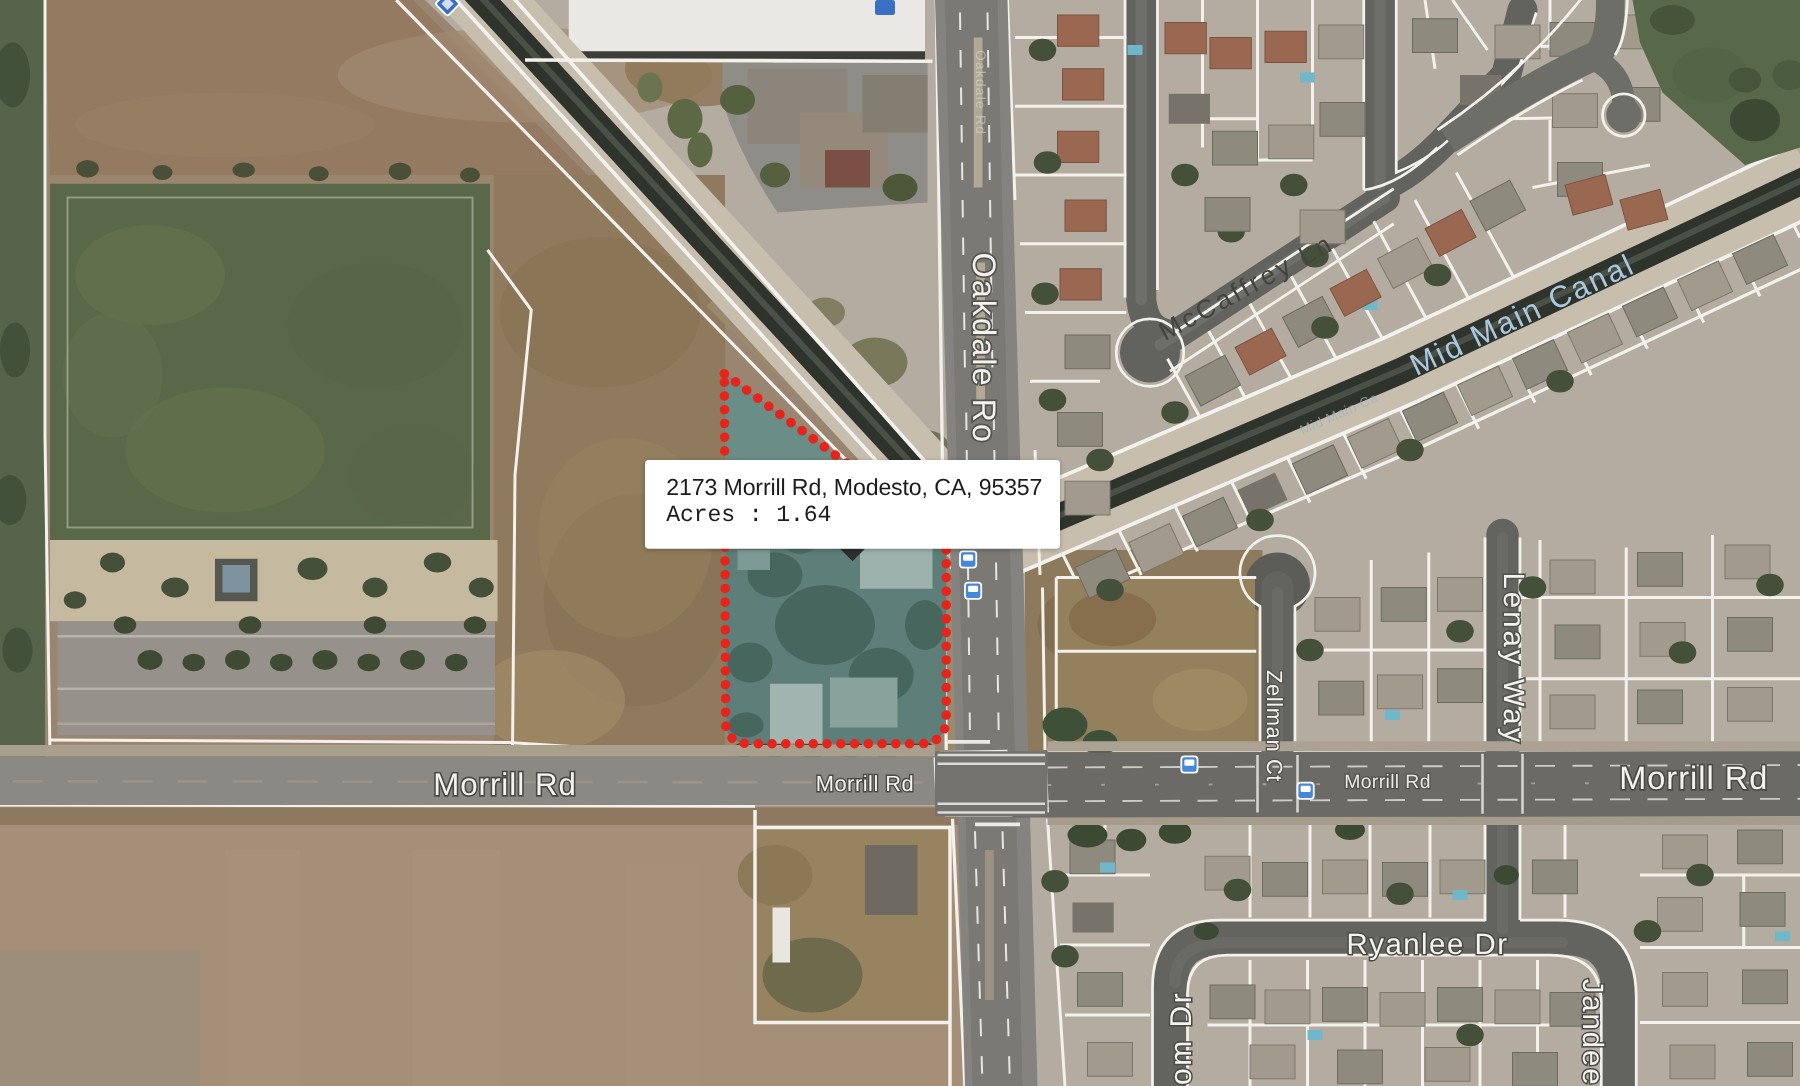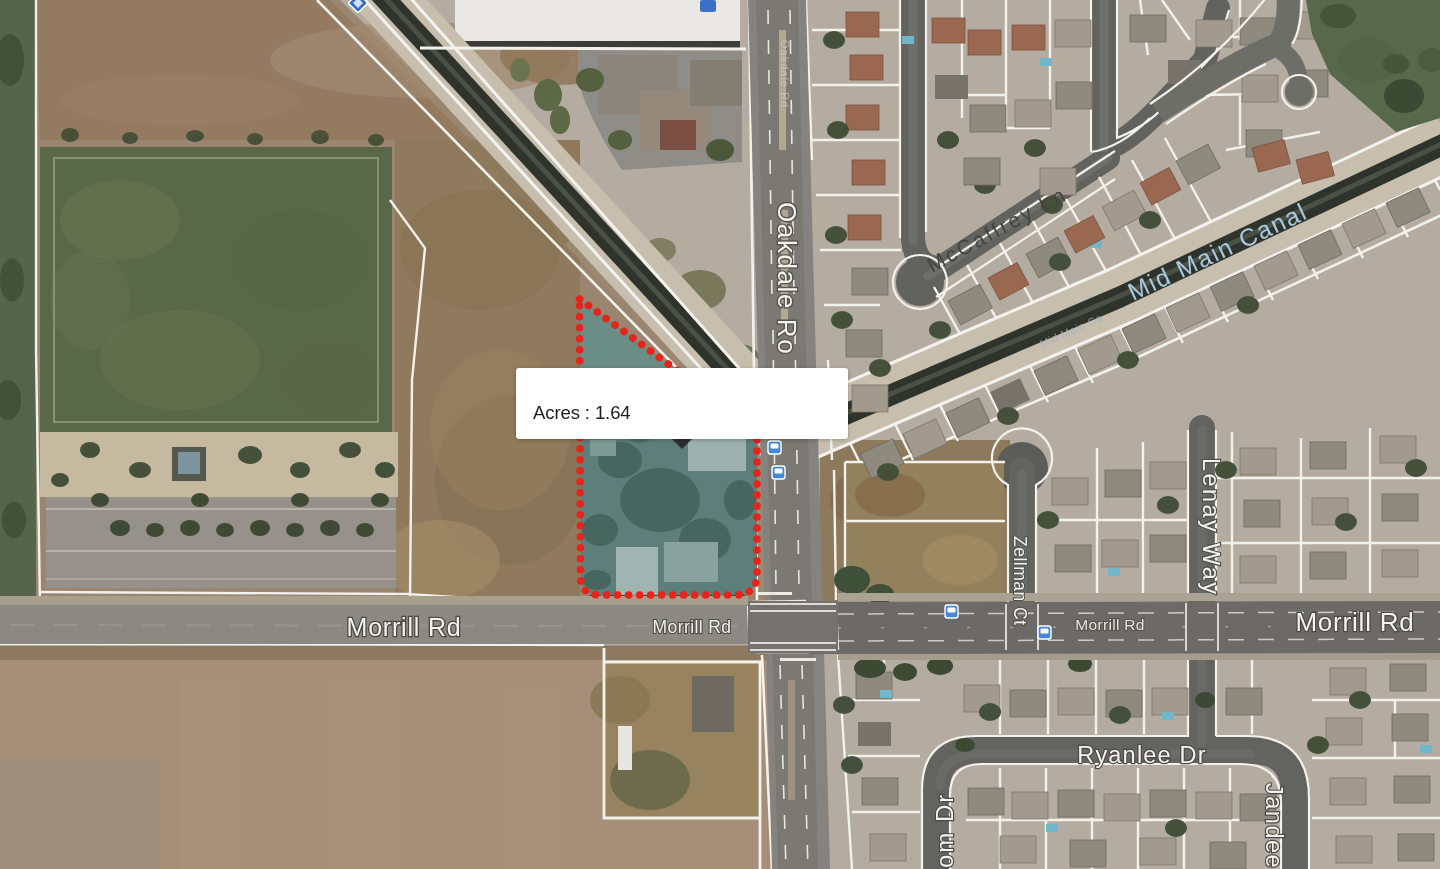--- a/index.html
+++ b/index.html
@@ -1,19 +1,19 @@
 <!DOCTYPE html>
 <html><head>
 <meta charset="utf-8">
 <style>
 html,body{margin:0;padding:0;background:#777;}
 .wrap{position:relative;width:1440px;height:869px;overflow:hidden;font-family:"Liberation Sans",sans-serif;}
 .tip{position:absolute;left:516px;top:368px;width:332px;height:71px;background:#ffffff;border-radius:3px;box-sizing:border-box;box-shadow:0 1px 4px rgba(0,0,0,0.25);}
 .tip .l1{position:absolute;left:17px;top:13px;font-size:18.5px;line-height:18.5px;color:#1c1c1c;letter-spacing:-0.1px;white-space:nowrap;}
-.tip .l2{position:absolute;left:17px;top:36px;font-size:18.5px;line-height:18.5px;color:#1c1c1c;letter-spacing:-0.1px;white-space:nowrap;}
+.tip .l2{position:absolute;left:17px;top:36px;font-size:18.5px;line-height:18.5px;color:#1c1c1c;letter-spacing:-0.1px;white-space:nowrap;font-family:Liberation Mono, monospace;}
 .tail{position:absolute;left:672px;top:439px;width:0;height:0;border-left:10px solid transparent;border-right:10px solid transparent;border-top:10px solid #2e2e2e;}
 </style>
 </head>
 <body>
 <div class="wrap">
 <svg width="1440" height="869" viewBox="0 0 1440 869">
 
 <rect x="0" y="0" width="1440" height="869" fill="#b4aca0"></rect>
 <g id="LEFTSIDE">
 
@@ -569,15 +569,16 @@
 <g>
           <rect x="1038" y="626" width="13" height="13" rx="2.5" fill="#4687d7" stroke="#ffffff" stroke-width="1.4"></rect>
           <rect x="1040.5" y="628.5" width="8" height="5" rx="1" fill="#ffffff"></rect>
         </g>
 </g>
 </svg>
 
 <div class="tail"></div>
 
 <div class="tip">
+      <div class="l1">2173 Morrill Rd, Modesto, CA, 95357</div>
       <div class="l2">Acres : 1.64</div>
     </div>
 </div>
 
 </body></html>

